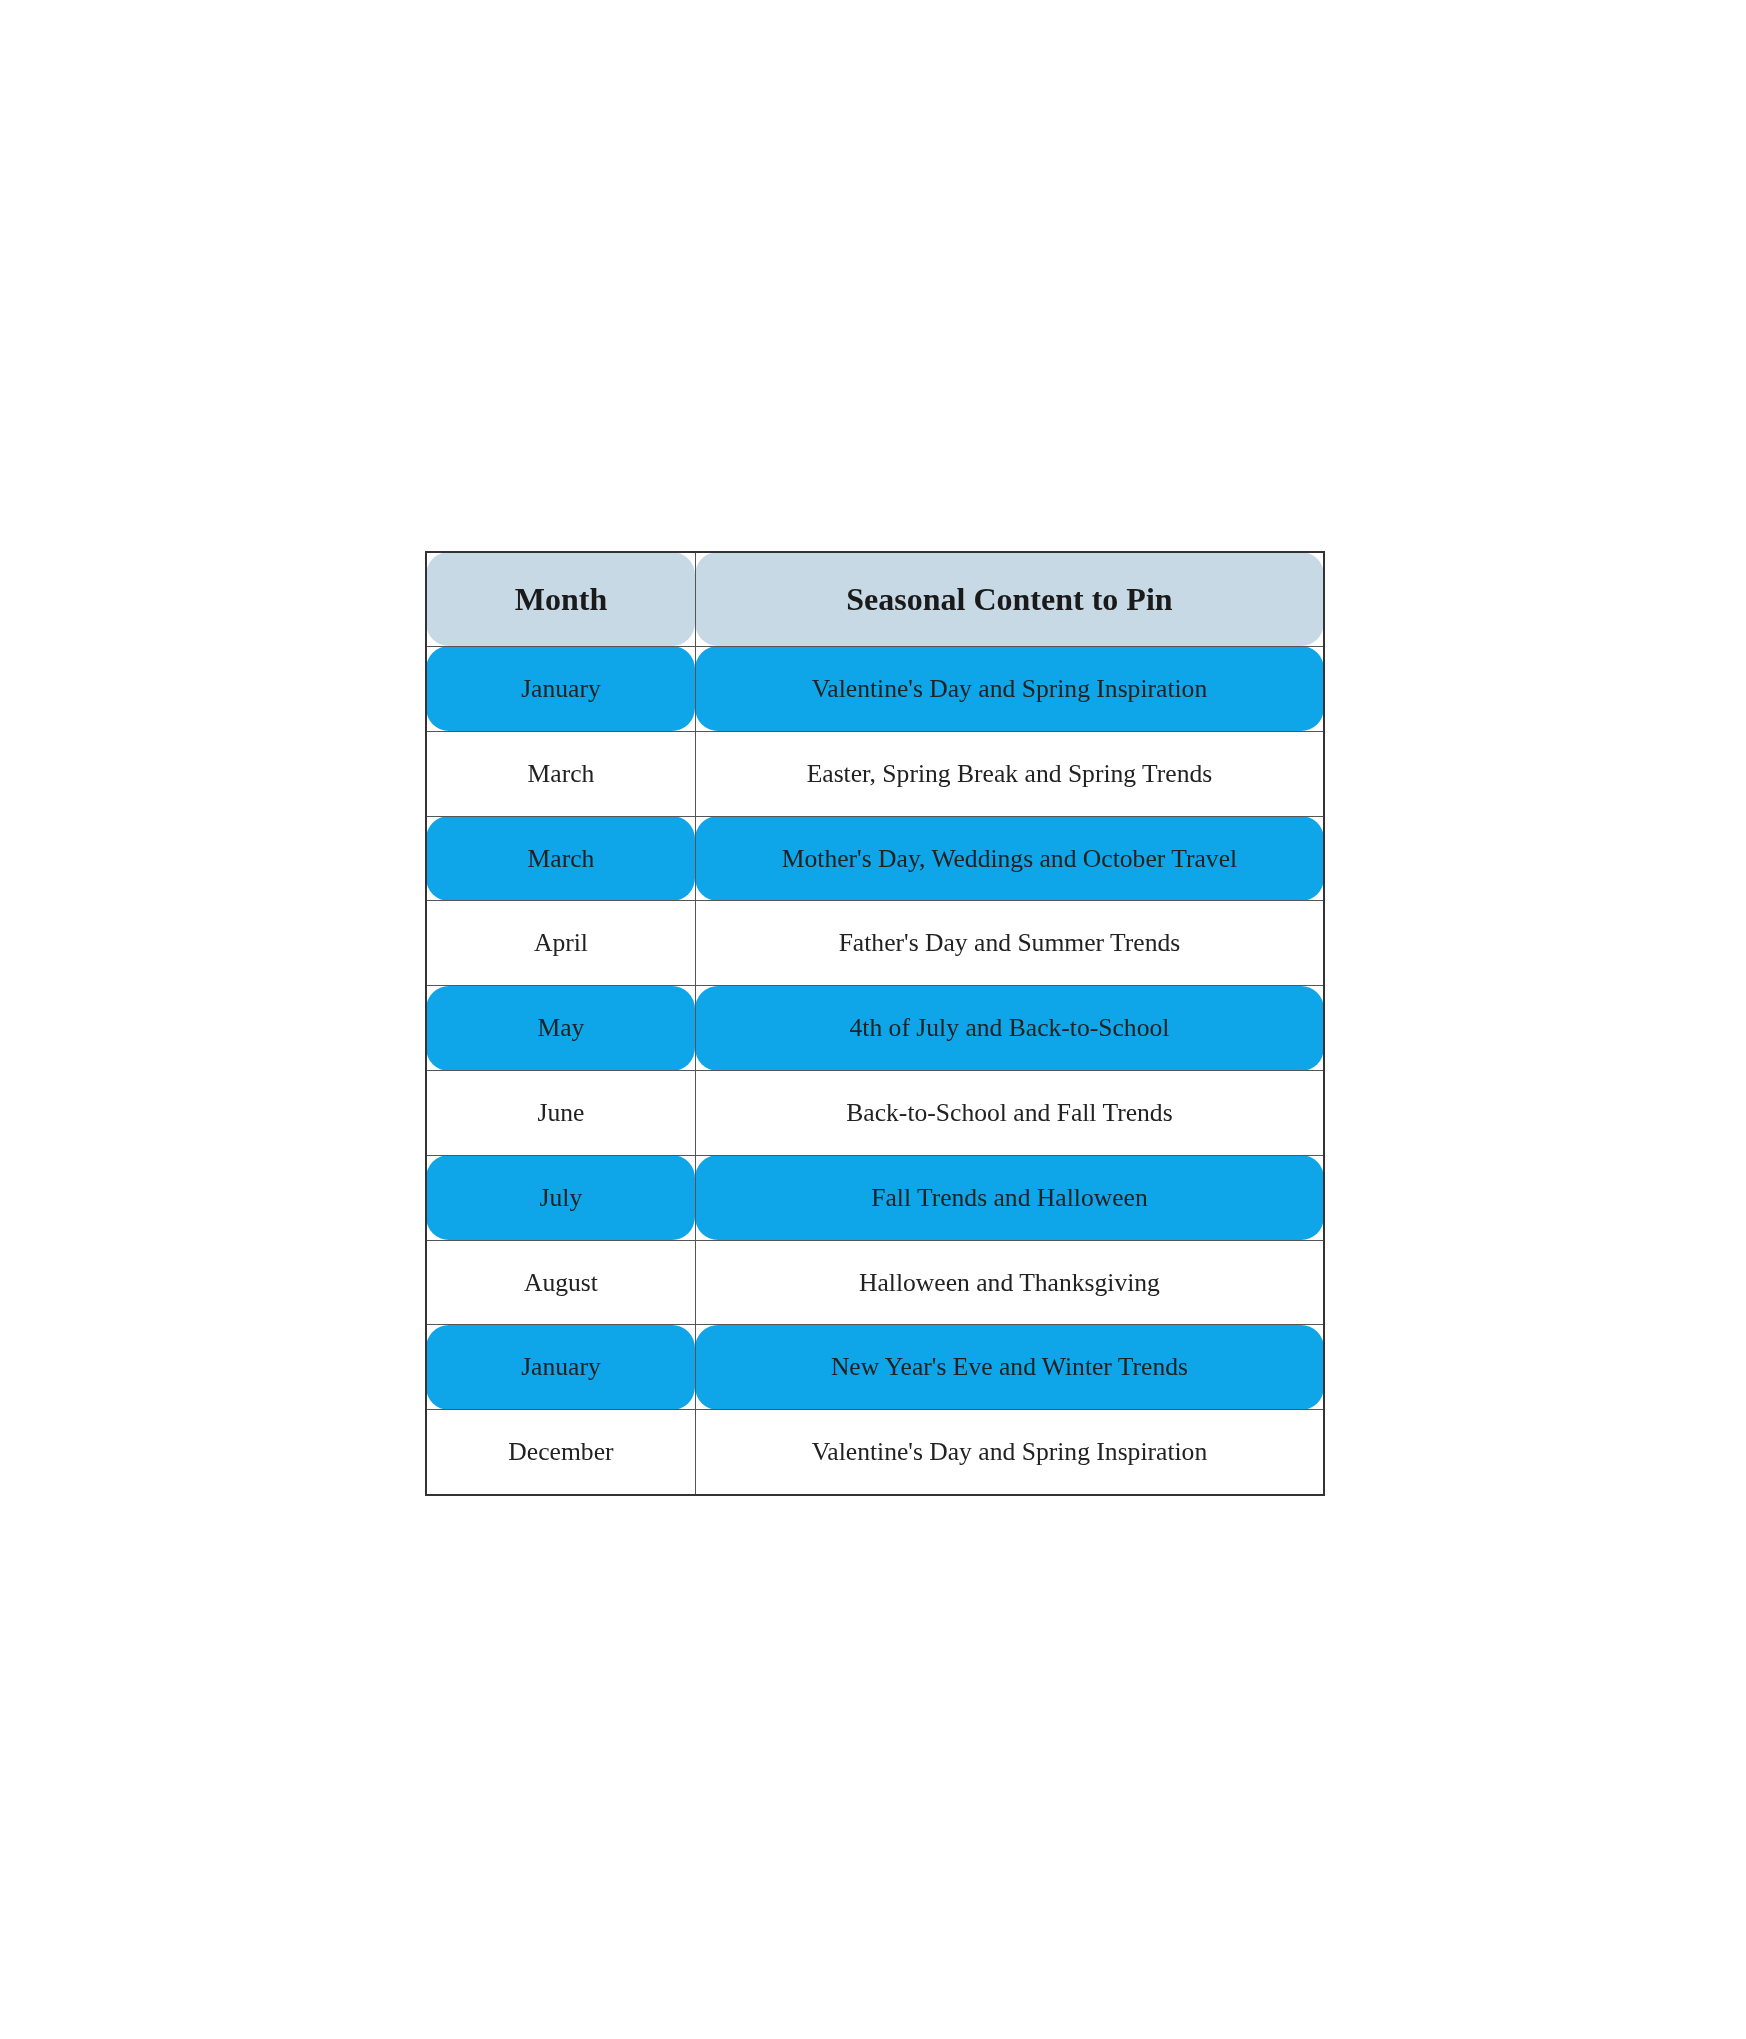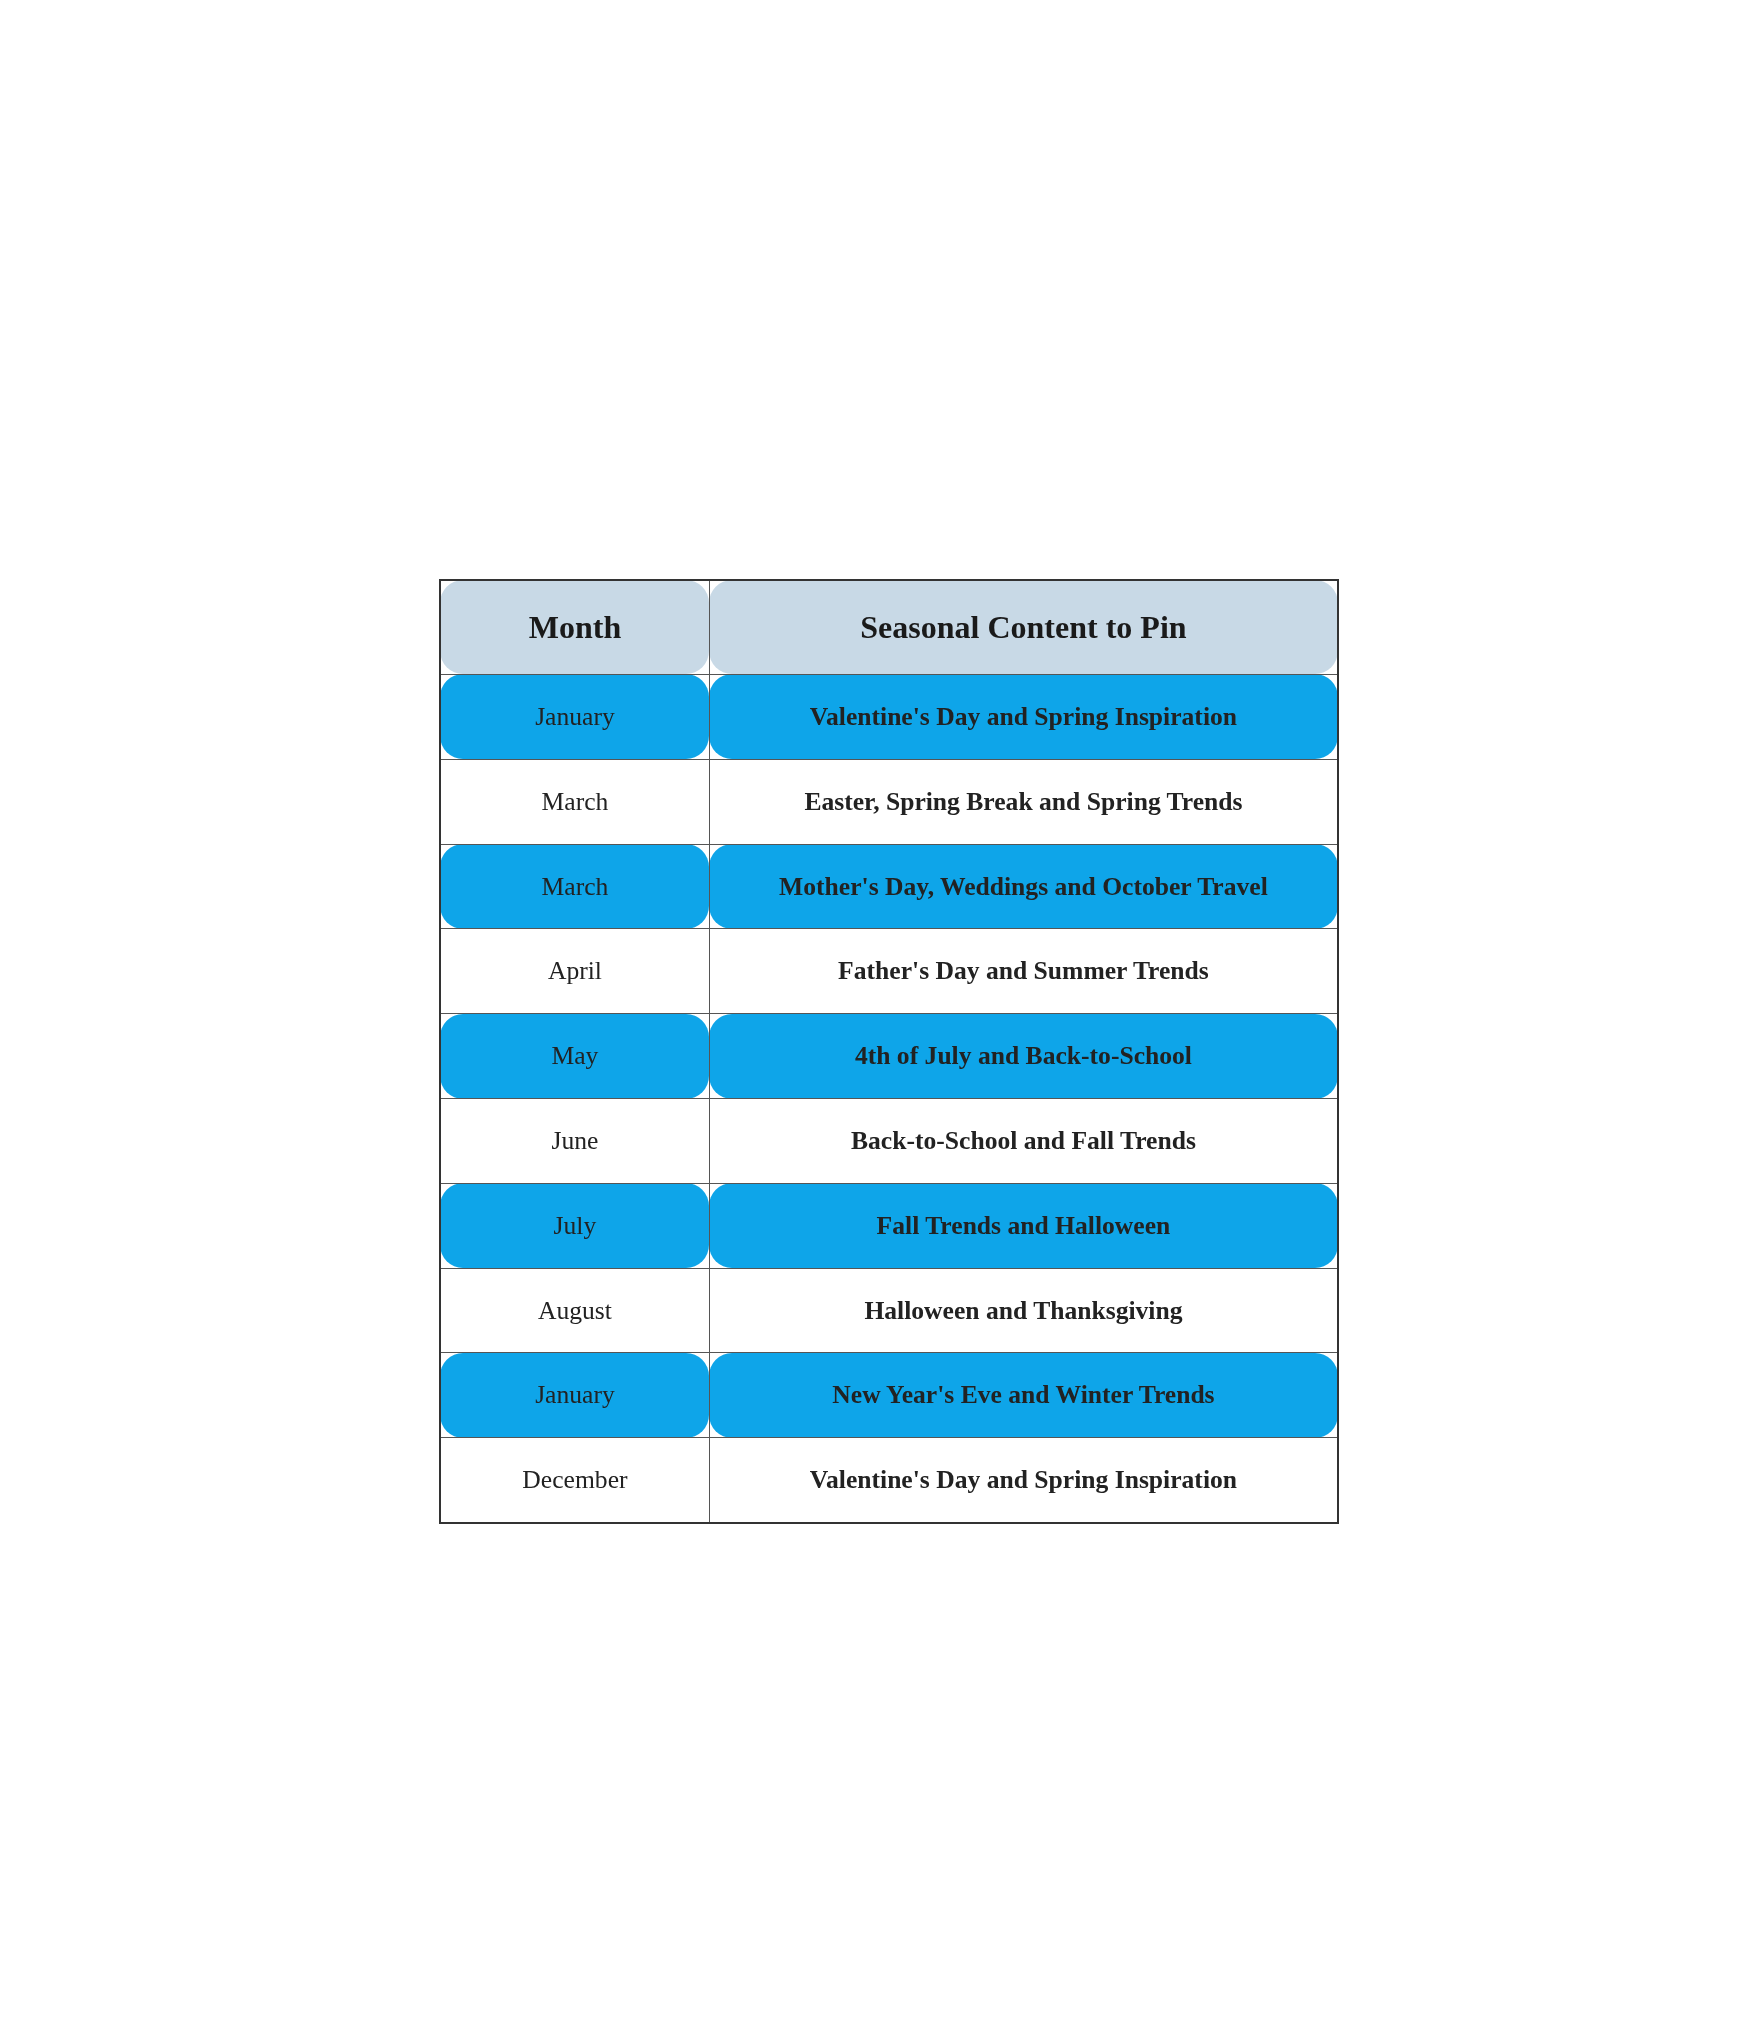--- a/index.html
+++ b/index.html
@@ -1,17 +1,17 @@
 <!DOCTYPE html>
 <html><head>
   <meta charset="utf-8">
   <style>
     * {
       box-sizing: border-box;
-      margin: 16px;
+      margin: 2px;
       padding: 0;
       border-radius: 23px;
     }
 
     body {
       background: #ffffff;
       display: flex;
       justify-content: center;
       align-items: center;
       min-height: 100vh;
@@ -60,21 +60,20 @@
       line-height: 1.4;
     }
 
     tbody td:first-child {
       width: 30%;
       font-style: normal;
     }
 
     tbody td:last-child {
       width: 70%;
-      font-weight: bold;
     }
   </style>
 </head>
 <body>
 
 <div class="table-wrapper">
   <table>
     <thead>
       <tr>
         <th>Month</th>

